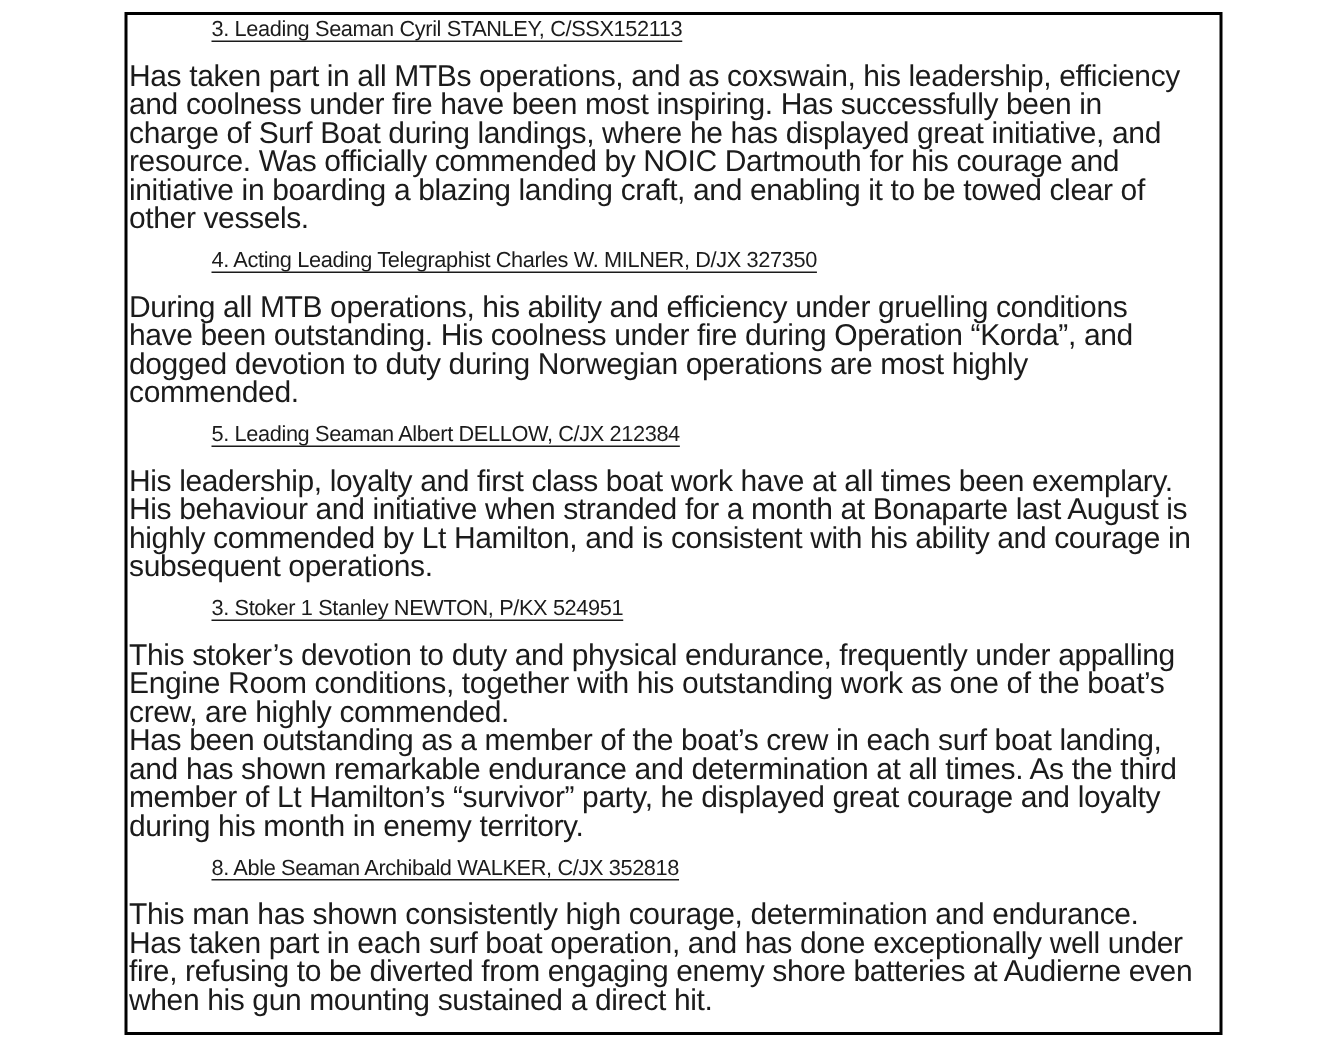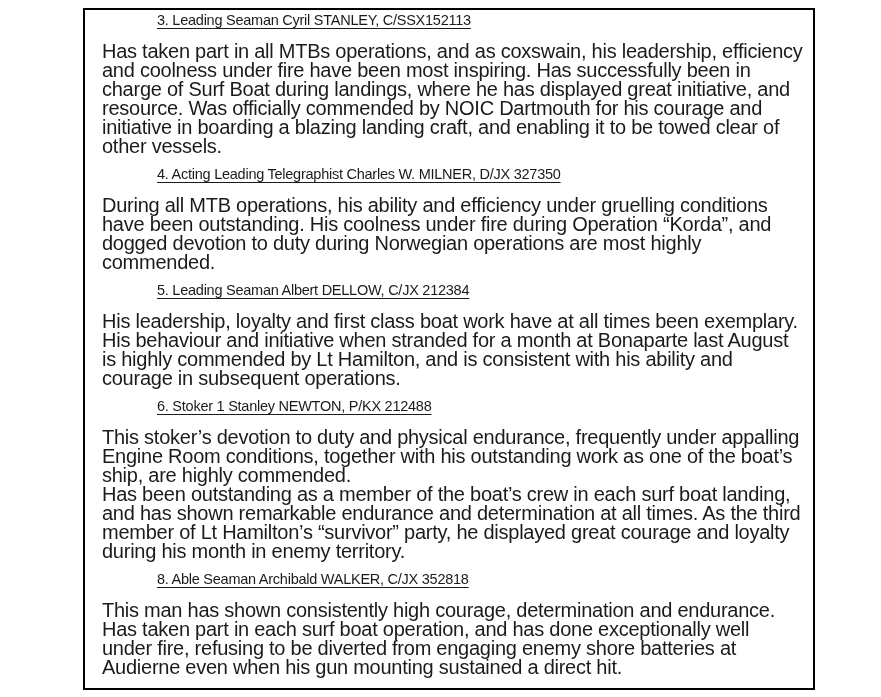--- a/index.html
+++ b/index.html
@@ -13,21 +13,21 @@
   }
   .page {
     position: absolute;
     left: 83px;
     top: 8px;
     width: 732px;
     height: 682px;
     border: 2px solid #000000;
     background: #ffffff;
     color: #1b1b1b;
-    padding: 1px 10px 0 17px;
+    padding: 1px 10px 0 1px;
     overflow: hidden;
   }
   .section h3 {
     font-size: 14.5px;
     font-weight: normal;
     letter-spacing: -0.25px;
     line-height: 19px;
     margin: 9px 0 12px 55px;
     text-decoration: underline;
     text-underline-offset: 3px;
@@ -63,22 +63,22 @@
     <h3>4. Acting Leading Telegraphist Charles W. MILNER, D/JX 327350</h3>
     <p>During all MTB operations, his ability and efficiency under gruelling conditions have been outstanding. His coolness under fire during Operation “Korda”, and dogged devotion to duty during Norwegian operations are most highly commended.</p>
   </div>
 
   <div class="section">
     <h3>5. Leading Seaman Albert DELLOW, C/JX 212384</h3>
     <p>His leadership, loyalty and first class boat work have at all times been exemplary. His behaviour and initiative when stranded for a month at Bonaparte last August is highly commended by Lt Hamilton, and is consistent with his ability and courage in subsequent operations.</p>
   </div>
 
   <div class="section">
-    <h3>6. Stoker 1 Stanley NEWTON, P/KX 212488</h3>
-    <p>This stoker’s devotion to duty and physical endurance, frequently under appalling Engine Room conditions, together with his outstanding work as one of the boat’s ship, are highly commended.</p>
+    <h3>3. Stoker 1 Stanley NEWTON, P/KX 524951</h3>
+    <p>This stoker’s devotion to duty and physical endurance, frequently under appalling Engine Room conditions, together with his outstanding work as one of the boat’s crew, are highly commended.</p>
   </div>
 
   <div class="section">
     <p>Has been outstanding as a member of the boat’s crew in each surf boat landing, and has shown remarkable endurance and determination at all times. As the third member of Lt Hamilton’s “survivor” party, he displayed great courage and loyalty during his month in enemy territory.</p>
   </div>
 
   <div class="section">
     <h3>8. Able Seaman Archibald WALKER, C/JX 352818</h3>
     <p>This man has shown consistently high courage, determination and endurance. Has taken part in each surf boat operation, and has done exceptionally well under fire, refusing to be diverted from engaging enemy shore batteries at Audierne even when his gun mounting sustained a direct hit.</p>
   </div>

